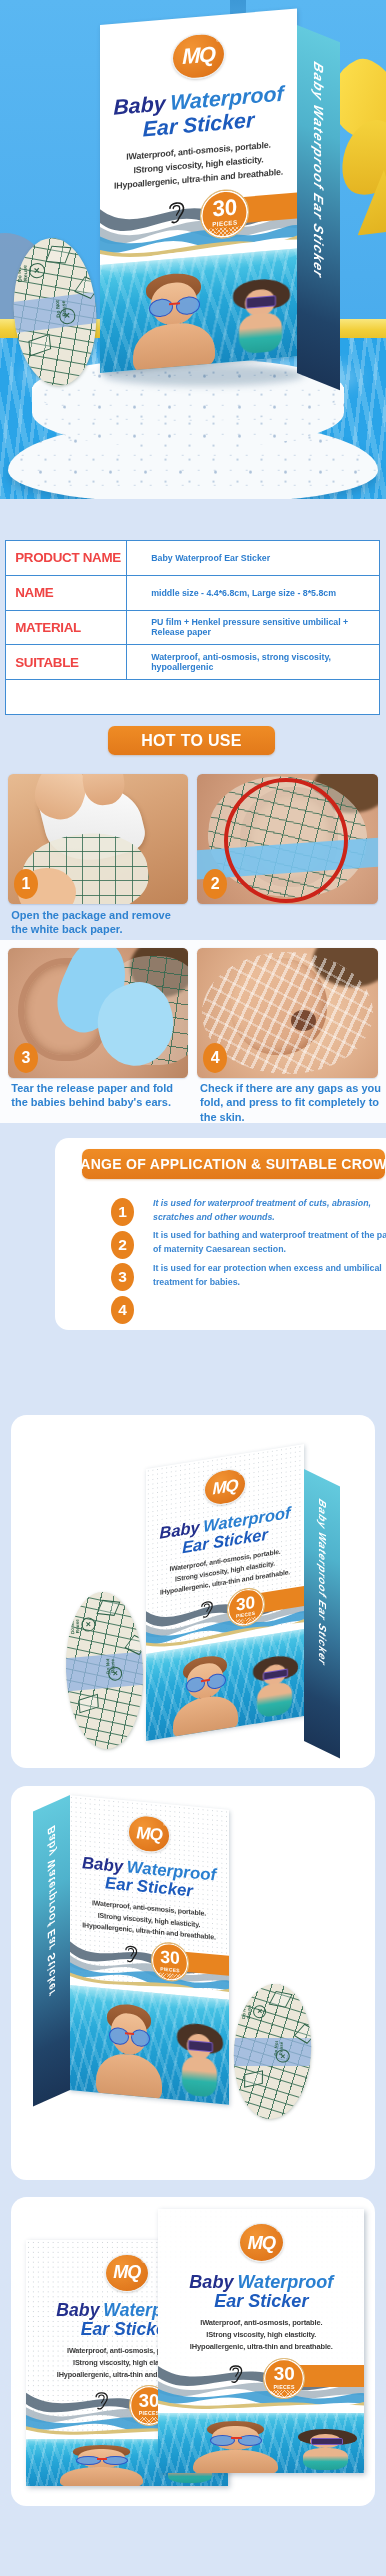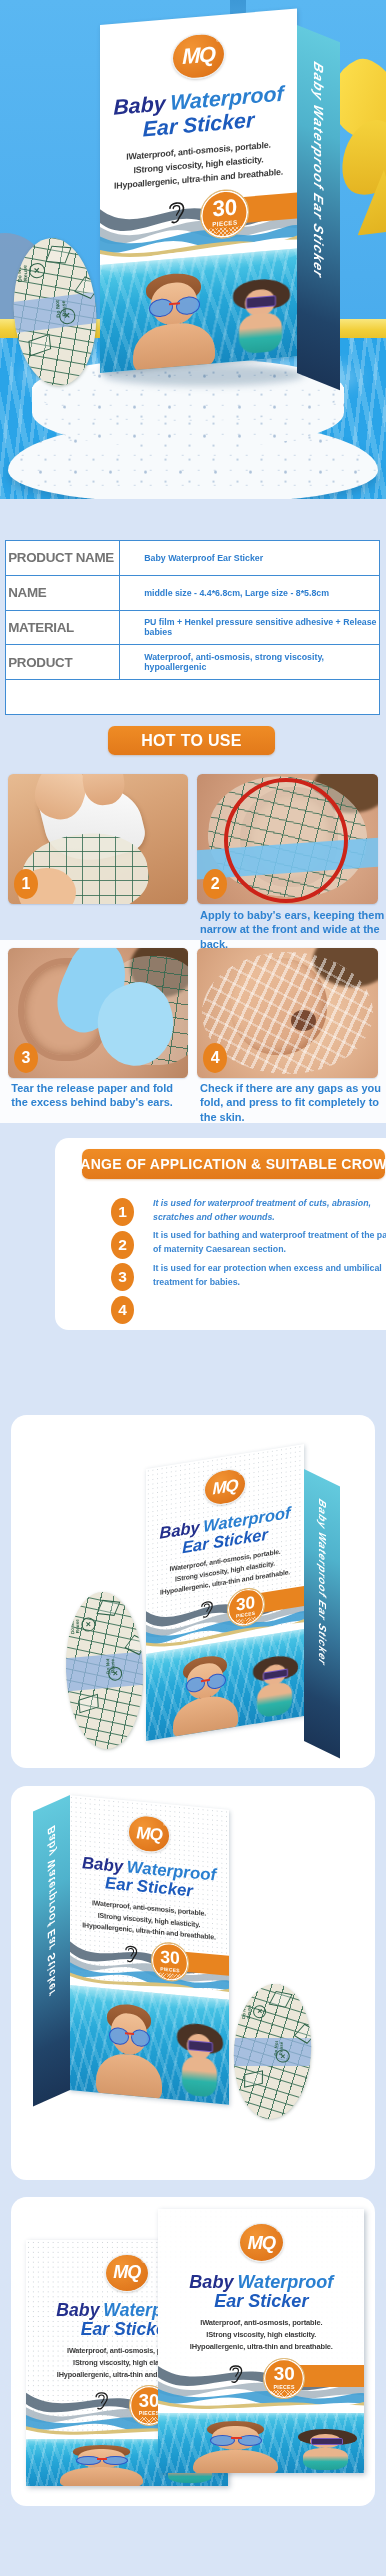--- a/index.html
+++ b/index.html
@@ -110,21 +110,21 @@
   .banner{position:absolute;background:linear-gradient(180deg,#ef8c25,#e2791a);color:#fff;font-weight:700;
           display:flex;align-items:center;justify-content:center;border-radius:6.7px;letter-spacing:0.3px;
           box-shadow:0 1px 2.1px rgba(150,80,10,.25);white-space:nowrap;}
 
   
   .spec-table{position:absolute;left:5.2px;top:540px;width:373px;height:173px;background:#fff;
               border:1.5px solid #3f8cd4;display:flex;flex-direction:column;}
   .spec-row{flex:1;display:flex;border-top:1.5px solid #3f8cd4;}
   .spec-row:first-child{border-top:none;}
   .spec-label{width:111px;flex:none;border-right:1.5px solid #3f8cd4;display:flex;align-items:center;
-              padding-left:2px;color:#737373;font-weight:800;font-size:13.4px;letter-spacing:-0.3px;}
+              padding-left:9px;color:#ef4444;font-weight:800;font-size:13.4px;letter-spacing:-0.3px;}
   .spec-value{flex:1;display:flex;align-items:center;padding-left:24px;color:#2d7ecf;font-weight:700;font-size:8.8px;}
 
   
   .band-white{left:0;top:940px;width:386px;height:183px;background:#fbfcfe;}
   .ph{position:absolute;width:180px;height:130px;border-radius:5.2px;overflow:hidden;box-shadow:0 0.5px 1.5px rgba(60,90,130,.2);}
   .step-num{position:absolute;left:6.2px;bottom:5.2px;width:24px;height:30px;border-radius:50%;background:#e8821e;
             color:#fff;font-size:16px;font-weight:700;display:flex;align-items:center;justify-content:center;z-index:5;}
   .step-cap{position:absolute;color:#2e82d0;font-weight:700;font-size:11px;line-height:1.3;}
   .ph-a{background:linear-gradient(160deg,#e7bb92 0%,#d8a378 40%,#c08457 100%);}
   .pa-finger1{position:absolute;left:16%;top:-8%;width:27%;height:42%;background:linear-gradient(#f3cfae,#e0ab80);border-radius:45%;transform:rotate(18deg);}
@@ -277,24 +277,24 @@
     <div class="spec-row">
       <div class="spec-label">PRODUCT NAME</div>
       <div class="spec-value">Baby Waterproof Ear Sticker</div>
     </div>
     <div class="spec-row">
       <div class="spec-label">NAME</div>
       <div class="spec-value">middle size - 4.4*6.8cm, Large size - 8*5.8cm</div>
     </div>
     <div class="spec-row">
       <div class="spec-label">MATERIAL</div>
-      <div class="spec-value">PU film + Henkel pressure sensitive adhesive + Release babies</div>
+      <div class="spec-value">PU film + Henkel pressure sensitive umbilical + Release paper</div>
     </div>
     <div class="spec-row">
-      <div class="spec-label">PRODUCT</div>
+      <div class="spec-label">SUITABLE</div>
       <div class="spec-value">Waterproof, anti-osmosis, strong viscosity, hypoallergenic</div>
     </div>
     <div class="spec-row">
     </div>
   </div>
 
   <div class="banner" style="left:108px;top:726px;width:167px;height:29px;font-size:16px;">HOT TO USE</div>
 
   <div class="abs band-white"></div>
 
@@ -326,22 +326,22 @@
   </div>
 
   <div class="ph ph-d" style="left:197px;top:948px;width:181px;">
     <div class="pd-hair"></div>
     <div class="pd-ear"></div>
     <div class="pd-earhole"></div>
     <div class="pd-film"></div>
     <div class="step-num">4</div>
   </div>
 
-  <div class="step-cap" style="left:200px;top:908px;width:185px;">Apply to baby's ears, keeping them narrow at the front and wide at the back.</div>
-  <div class="step-cap" style="left:11.3px;top:1081px;width:175px;">Tear the release paper and fold the excess behind baby's ears.</div>
+  <div class="step-cap" style="left:11.3px;top:908px;width:172px;">Open the package and remove the white back paper.</div>
+  <div class="step-cap" style="left:11.3px;top:1081px;width:175px;">Tear the release paper and fold the babies behind baby's ears.</div>
   <div class="step-cap" style="left:200px;top:1081px;width:181px;">Check if there are any gaps as you fold, and press to fit completely to the skin.</div>
 
   <div class="range-card">
     <div class="banner" style="left:27px;top:10.8px;width:303px;height:30px;font-size:14px;">RANGE OF APPLICATION &amp; SUITABLE CROWD</div>
     <div class="range-item-badge" style="left:56px;top:60px;">1</div>
     <div class="range-item-text" style="top:59px;font-style:italic;">It is used for waterproof treatment of cuts, abrasion, scratches and other wounds.</div>
     <div class="range-item-badge" style="left:56px;top:93px;">2</div>
     <div class="range-item-text" style="top:91px;">It is used for bathing and waterproof treatment of the package of maternity Caesarean section.</div>
     <div class="range-item-badge" style="left:56px;top:125px;">3</div>
     <div class="range-item-text" style="top:124px;">It is used for ear protection when excess and umbilical treatment for babies.</div>

